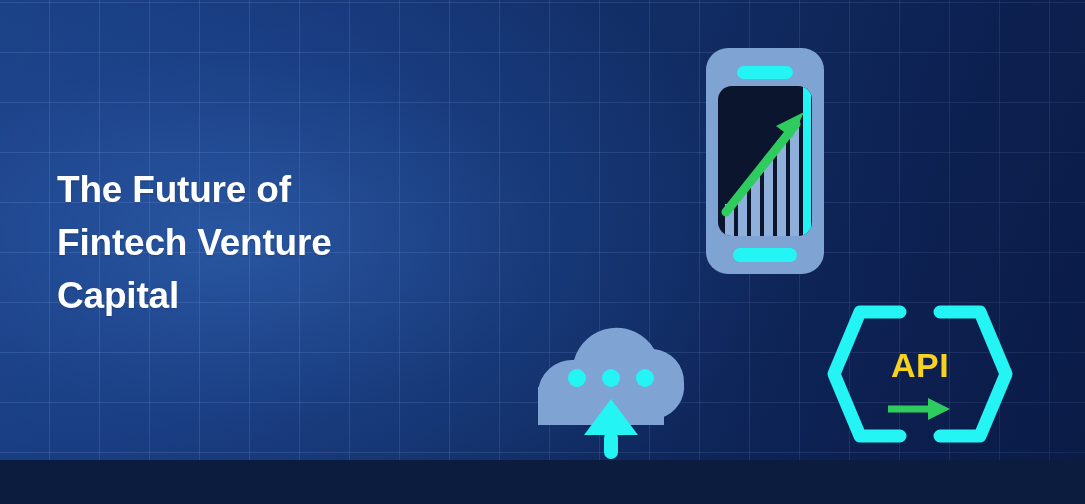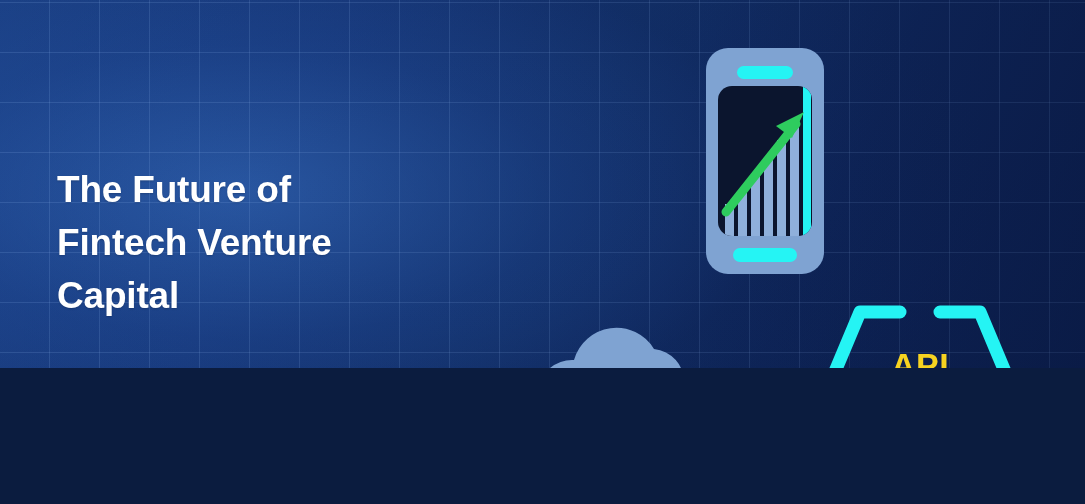--- a/index.html
+++ b/index.html
@@ -1,18 +1,18 @@
 <!DOCTYPE html>
 <html><head>
 <meta charset="utf-8">
 <style>
   html,body{margin:0;padding:0;background:#0b1c3f;}
   #stage{
     position:relative;
-    width:1085px;height:368px;
+    width:1085px;height:460px;
     overflow:hidden;
     font-family:"Liberation Sans", sans-serif;
     background:
       radial-gradient(ellipse 70% 95% at 22% 52%, rgba(46,96,174,0.85) 0%, rgba(32,74,150,0.45) 42%, rgba(20,48,110,0.10) 72%, rgba(13,32,82,0) 100%),
       linear-gradient(115deg, #1b4186 0%, #17387a 28%, #123068 52%, #0e2559 74%, #0b1d4b 100%);
   }
   
   #grid{
     position:absolute;inset:0;
     background-image:
@@ -66,21 +66,20 @@
   #cloud{position:absolute;left:528px;top:305px;width:166px;height:155px;}
   .cl-dot{position:absolute;width:18px;height:18px;border-radius:50%;background:#25f4f4;}
   
   #apihex{position:absolute;left:824px;top:300px;width:192px;height:148px;}
   #apitext{
     position:absolute;left:0;right:0;top:46px;
     text-align:center;
     color:#f7d320;
     font-size:34px;font-weight:bold;
     letter-spacing:0.5px;
-    text-decoration:underline;
   }
 </style>
 </head>
 <body>
 
 <div id="stage">
 
   <div id="grid"></div>
   <div id="gridfade"></div>
 

